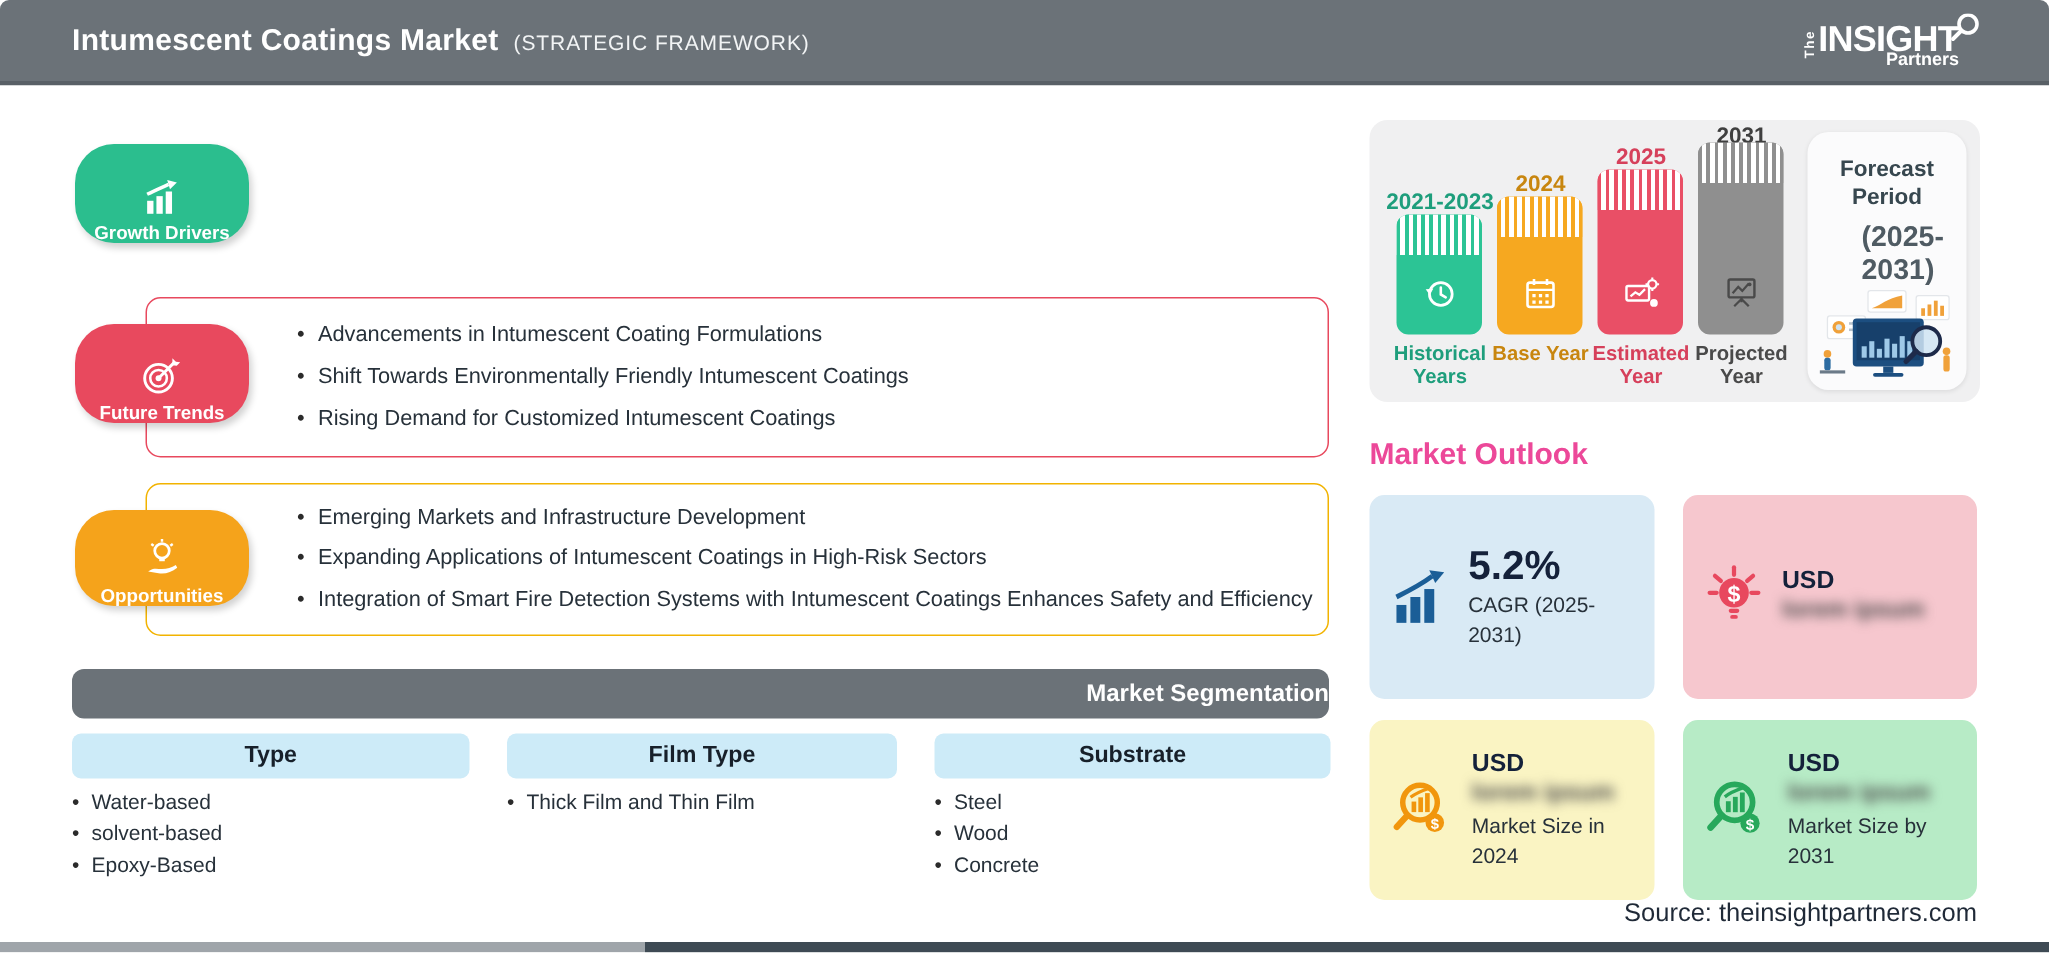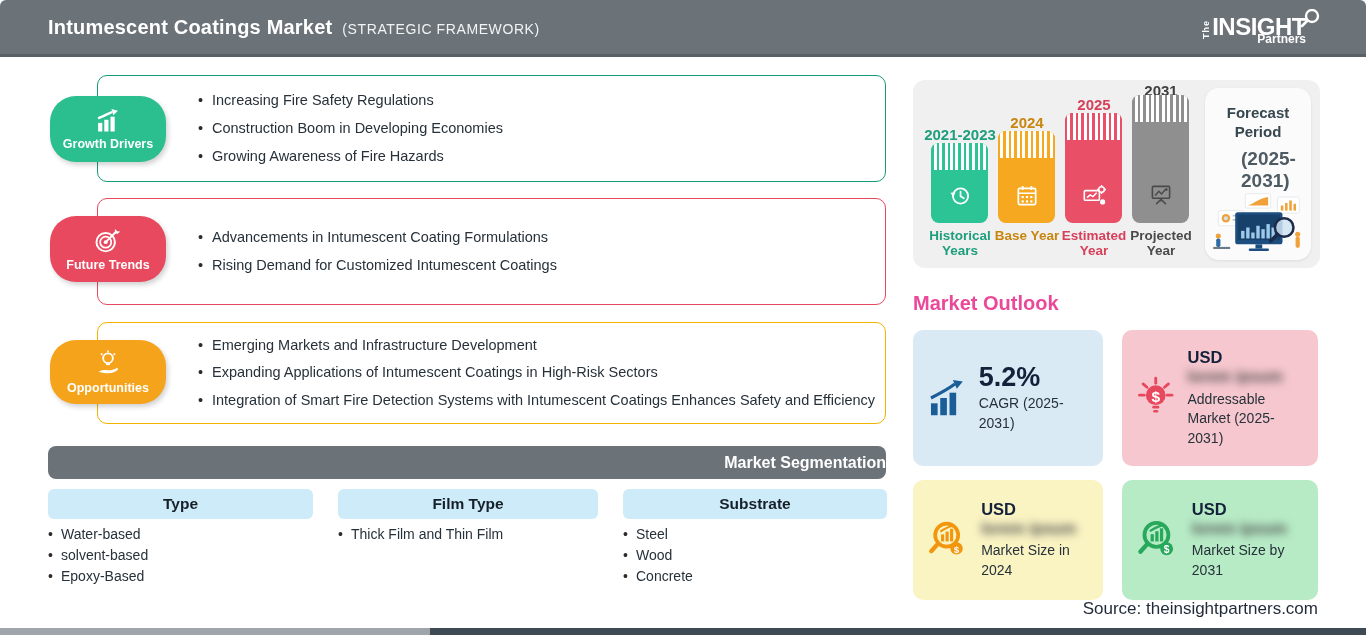--- a/index.html
+++ b/index.html
@@ -26,21 +26,21 @@
   .sec-box { position:absolute; left:97px; width:789px; border:1.6px solid; border-radius:10px;
              display:flex; flex-direction:column; justify-content:center; padding-left:100px; background:#fff; }
   .sec-growth { top:75px;  height:107px; border-color:#149a76; }
   .sec-trends { top:198px; height:107px; border-color:#e8495e; }
   .sec-opps   { top:322px; height:102px; border-color:#f2b300; }
   .sec-list { list-style:none; }
   .sec-list li { position:relative; font-size:14.5px; color:#27313a; padding-left:14px; margin:6.5px 0; line-height:1.45; max-width:684px; }
   .sec-list li::before { content:"•"; position:absolute; left:0; top:0; color:#2b2b2b; }
 
   .badge { position:absolute; left:50px; width:116px; border-radius:26px; z-index:3;
-           display:flex; flex-direction:column; align-items:center; justify-content:center;
+           display:flex; flex-direction:column; align-items:center; justify-content:flex-end;
            box-shadow:2px 3px 5px rgba(0,0,0,.18); color:#fff; }
   .badge-growth { top:96px;  height:66px; background:#2bbe8e; }
   .badge-trends { top:216px; height:66px; background:#e8495e; }
   .badge-opps   { top:340px; height:64px; background:#f5a31b; }
   .badge-label { font-size:12.5px; font-weight:bold; margin-top:3px; white-space:nowrap; }
 
   
   .seg-bar { position:absolute; left:48px; top:446px; width:838px; height:33px; background:#6b7278;
              border-radius:8px; display:flex; align-items:center; justify-content:flex-end;
              color:#fff; font-weight:bold; font-size:16px; }
@@ -117,41 +117,35 @@
         <span class="logo-insight">INSIGHT</span>
         <svg class="logo-lens" width="20" height="20" viewBox="0 0 20 20">
           <circle cx="12" cy="7" r="6" fill="none" stroke="#fff" stroke-width="2.4"></circle>
           <line x1="7.5" y1="11.5" x2="2" y2="17" stroke="#fff" stroke-width="2.6" stroke-linecap="round"></line>
         </svg>
       </div>
       <span class="logo-partners">Partners</span>
     </div>
   </div>
 
-  <div class="sec-box sec-growth">
-    <ul class="sec-list">
-      <li>Increasing Fire Safety Regulations</li>
-      <li>Construction Boom in Developing Economies</li>
-      <li>Growing Awareness of Fire Hazards</li>
-    </ul>
-  </div>
   <div class="badge badge-growth">
     <svg width="30" height="26" viewBox="0 0 24 21">
       <rect x="4" y="12" width="3.4" height="7" fill="#fff"></rect>
       <rect x="9" y="9.5" width="3.4" height="9.5" fill="#fff"></rect>
       <rect x="14" y="7" width="3.4" height="12" fill="#fff"></rect>
       <path d="M4 8.5 C 8 6.5 11.5 5 15.5 3.2" fill="none" stroke="#fff" stroke-width="1.9"></path>
       <path d="M14.8 0.8 L20 2.2 L16.3 5.8 Z" fill="#fff"></path>
     </svg>
     <span class="badge-label">Growth Drivers</span>
   </div>
 
   <div class="sec-box sec-trends">
     <ul class="sec-list">
       <li>Advancements in Intumescent Coating Formulations</li>
+      <li>Shift Towards Environmentally Friendly Intumescent Coatings</li>
       <li>Rising Demand for Customized Intumescent Coatings</li>
     </ul>
   </div>
   <div class="badge badge-trends">
     <svg width="30" height="28" viewBox="0 0 26 24">
       <circle cx="11" cy="13" r="8" fill="none" stroke="#fff" stroke-width="1.7"></circle>
       <circle cx="11" cy="13" r="4.8" fill="none" stroke="#fff" stroke-width="1.5"></circle>
       <circle cx="11" cy="13" r="1.7" fill="#fff"></circle>
       <line x1="11" y1="13" x2="20" y2="4" stroke="#fff" stroke-width="1.7" stroke-linecap="round"></line>
       <path d="M19 1.5 L21 3.5 L23.5 3.8 L21.5 5.8 L19 5.5 Z" fill="#fff"></path>
@@ -321,21 +315,20 @@
       <rect x="12.2" y="25.5" width="3.6" height="1.8" rx="0.9" fill="#e8485e"></rect>
       <line x1="14" y1="3" x2="14" y2="6.5" stroke="#e8485e" stroke-width="2" stroke-linecap="round"></line>
       <line x1="5" y1="7" x2="7.8" y2="9.4" stroke="#e8485e" stroke-width="2" stroke-linecap="round"></line>
       <line x1="23" y1="7" x2="20.2" y2="9.4" stroke="#e8485e" stroke-width="2" stroke-linecap="round"></line>
       <line x1="2.5" y1="15" x2="5.8" y2="15" stroke="#e8485e" stroke-width="2" stroke-linecap="round"></line>
       <line x1="25.5" y1="15" x2="22.2" y2="15" stroke="#e8485e" stroke-width="2" stroke-linecap="round"></line>
     </svg>
     <div class="card-col">
       <span class="card-cur">USD</span>
       <span class="card-masked">lorem ipsum</span>
-      <span class="card-label">Addressable Market (2025-2031)</span>
     </div>
   </div>
 
   <div class="card card3">
     <svg width="46" height="46" viewBox="0 0 30 30">
       <circle cx="14" cy="11.5" r="8.2" fill="none" stroke="#f1960d" stroke-width="2.6"></circle>
       <rect x="10" y="11" width="2.2" height="5" fill="#f1960d"></rect>
       <rect x="13.2" y="9" width="2.2" height="7" fill="#f1960d"></rect>
       <rect x="16.4" y="7" width="2.2" height="9" fill="#f1960d"></rect>
       <path d="M9.5 9 C 12 7 14.5 6 18 4.8" fill="none" stroke="#f1960d" stroke-width="1.5"></path>

